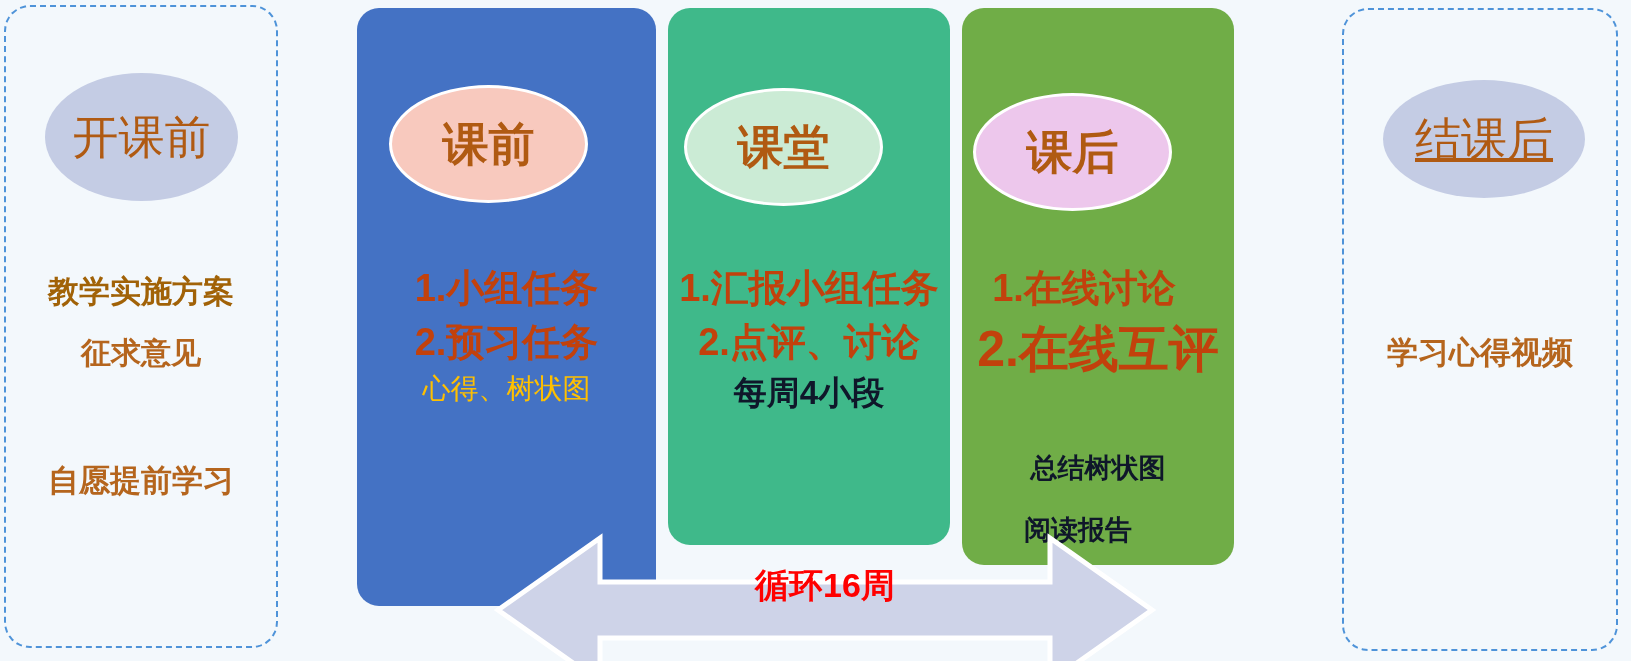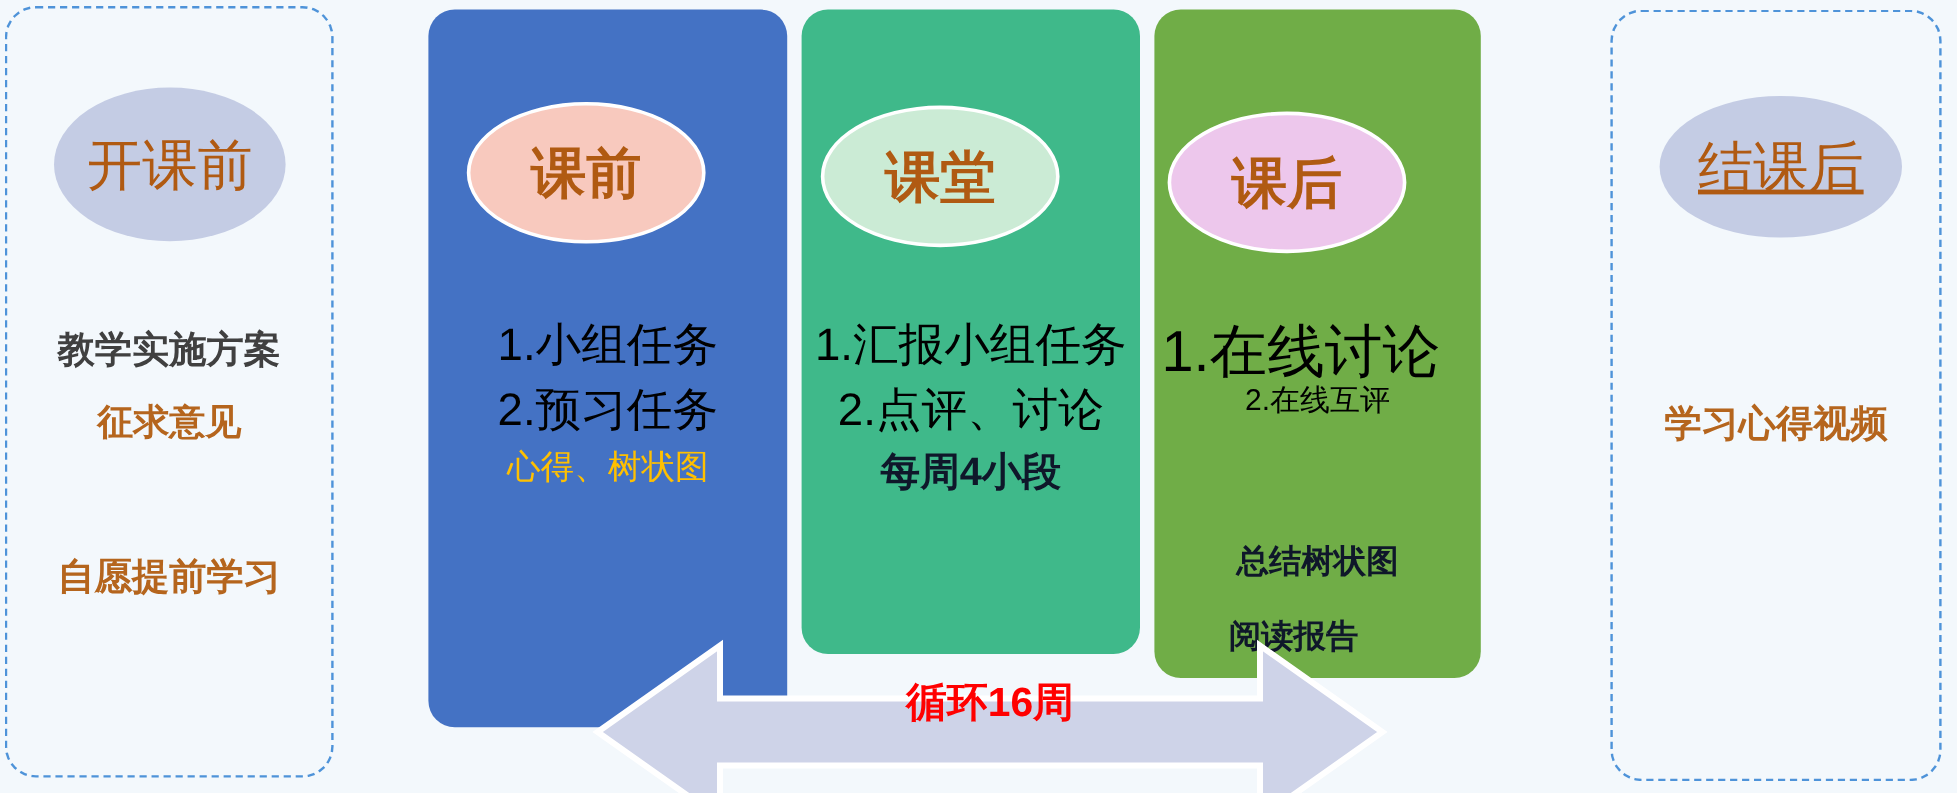--- a/index.html
+++ b/index.html
@@ -56,23 +56,23 @@
     border: 3px solid #FFFFFF;
   }
 
   
   .txt {
     position: absolute;
     text-align: center;
     line-height: 1.18;
     white-space: nowrap;
   }
-  .t-red     { color: #404040; font-weight: bold; }
+  .t-red     { color: #a16207; font-weight: bold; }
   .t-brown   { color: #B5651D; font-weight: bold; }
-  .t-white   { color: #000000; font-weight: 400; }
+  .t-white   { color: #c2410c; font-weight: 700; }
   .t-yellow  { color: #0f172a; font-weight: bold; }
   .t-yellow-n{ color: #FFC000; font-weight: 400; }
 
   
   .arrow-wrap {
     position: absolute;
     pointer-events: none;
   }
   .arrow-label {
     position: absolute;
@@ -115,23 +115,23 @@
   <div class="txt t-white" style="left:660px; top:266px; width:298px; font-size:38px;">1.汇报小组任务</div>
 
   <div class="txt t-white" style="left:660px; top:320px; width:298px; font-size:38px;">2.点评、讨论</div>
 
   <div class="txt t-yellow" style="left:660px; top:374px; width:298px; font-size:33px;">每周4小段</div>
 
   <div class="solid-panel" style="left:962px; top:8px; width:272px; height:557px; background:#70AD47;"></div>
 
   <div class="ellipse emph" style="left:973px; top:93px; width:199px; height:118px; background:#EDC7EC;">课后</div>
 
-  <div class="txt t-white" style="left:962px; top:266px; width:244px; font-size:48px;">1.在线讨论</div>
+  <div class="txt t-white" style="left:962px; top:266px; width:244px; font-size:38px;">1.在线讨论</div>
 
-  <div class="txt t-white" style="left:962px; top:320px; width:272px; font-size:25px;">2.在线互评</div>
+  <div class="txt t-white" style="left:962px; top:320px; width:272px; font-size:50px;">2.在线互评</div>
 
 
   <div class="txt t-yellow" style="left:962px; top:453px; width:272px; font-size:27px;">总结树状图</div>
 
 
   <div class="txt t-yellow" style="left:962px; top:515px; width:232px; font-size:27px;">阅读报告</div>
 
   <div class="dashed-panel" style="left:1342px; top:8px; width:276px; height:643px;"></div>
 
   <div class="ellipse plain" style="left:1383px; top:80px; width:202px; height:118px; background:#C4CCE4;text-decoration:underline;">结课后</div>

